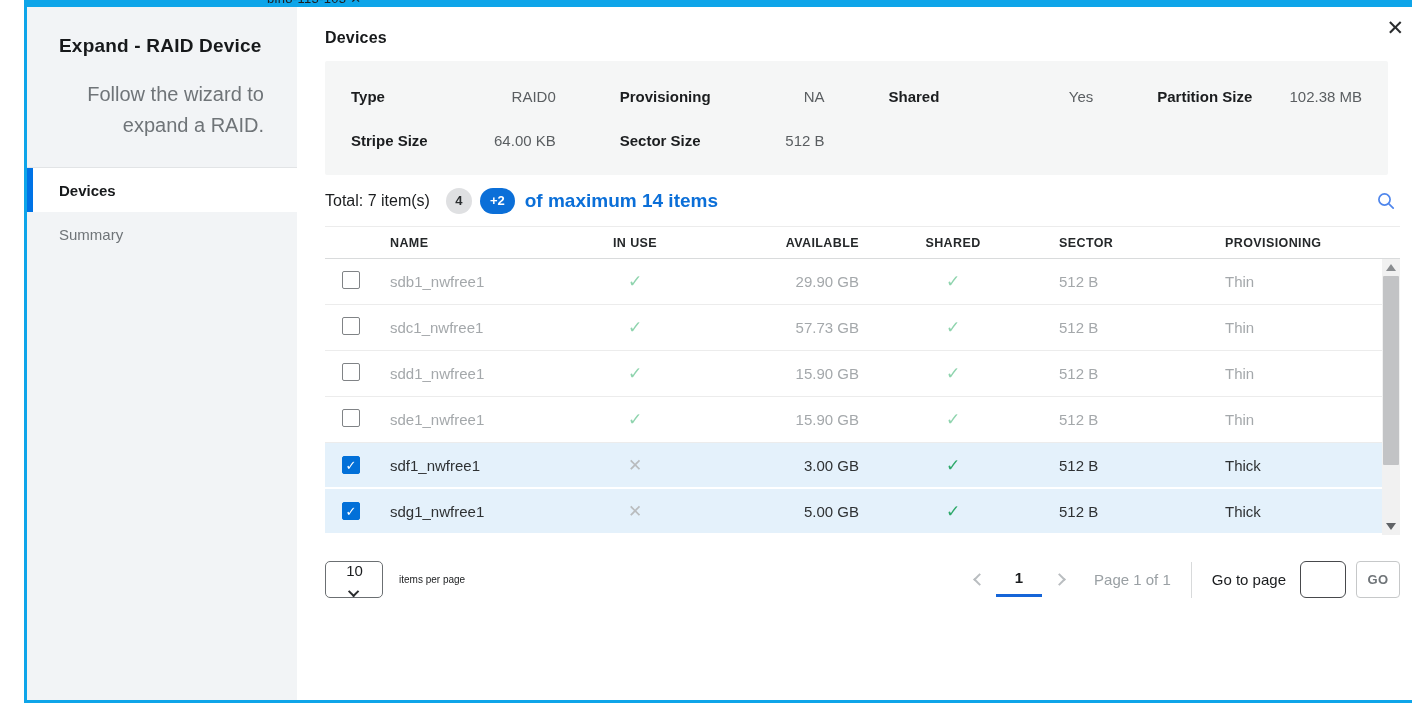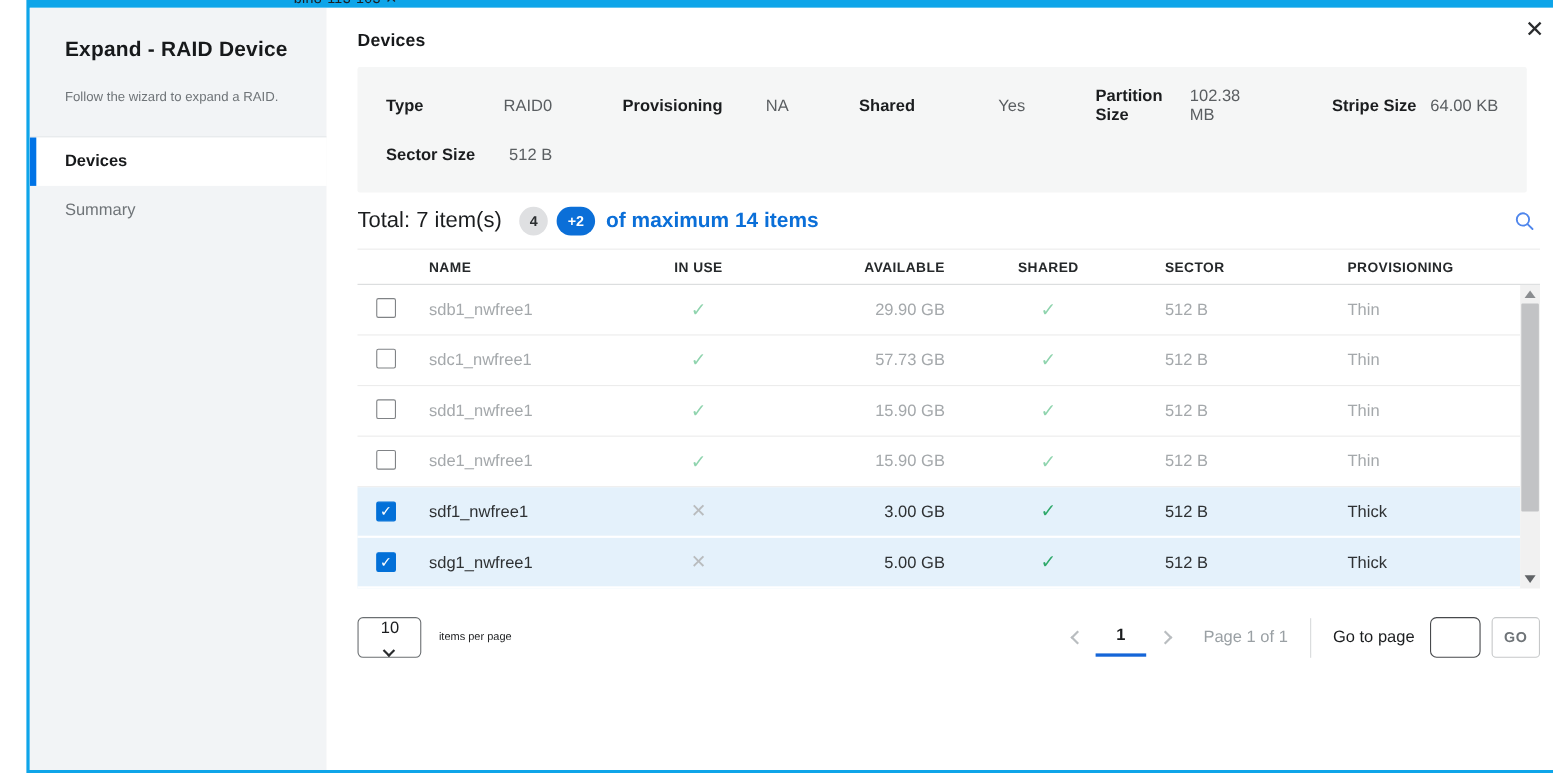--- a/index.html
+++ b/index.html
@@ -11,42 +11,42 @@
   .bg-tab-fragment { position:absolute; top:0; left:243px; height:7px;
     overflow:hidden; color:#1e2022; font-size:13px; }
   .bg-tab-fragment .frag-inner { display:block; margin-top:-9px; letter-spacing:.3px; }
 
   .modal { width:100%; height:100%; background:#fff; display:flex; overflow:hidden; }
 
   
   .sidebar { width:270px; flex:0 0 270px; background:#f2f4f6; display:flex; flex-direction:column; }
   .sidebar-head { padding:28px 30px 26px 32px; }
   .wizard-title { font-size:19px; font-weight:bold; color:#17191b; letter-spacing:.2px; }
-  .wizard-desc { margin-top:22px; font-size:12px; line-height:1.55; color:#6f7478; max-width:205px; }
+  .wizard-desc { margin-top:22px; font-size:20px; line-height:1.55; color:#6f7478; max-width:205px;text-align:right; }
   .steps { border-top:1px solid #e2e4e6; }
   .step { height:44px; display:flex; align-items:center; padding-left:32px;
     font-size:15px; color:#6f7478; cursor:default; }
   .step.active { background:#fff; color:#17191b; font-weight:bold;
     border-left:6px solid #0073e6; padding-left:26px; }
 
   
   .main { flex:1; position:relative; background:#fff; display:flex; flex-direction:column;
     padding:22px 30px 0 28px; }
   .close-btn { position:absolute; top:10px; right:26px; font-size:21px; color:#2a2c2e;
     background:none; border:none; cursor:pointer; line-height:1; }
   .panel-heading { font-size:16px; font-weight:bold; color:#17191b; letter-spacing:.2px; }
 
   .info-grid { margin-top:14px; margin-right:12px; background:#f5f6f6; border-radius:2px;
-    padding:13px 26px; display:grid; grid-template-columns:1fr 1fr 1fr 1fr 1fr; column-gap:64px; }
+    padding:13px 26px; display:grid; grid-template-columns:1fr 1fr 1fr 1fr; column-gap:64px; }
   .info-cell { display:flex; justify-content:space-between; align-items:center; height:44px; }
   .info-label { font-size:15px; font-weight:bold; color:#1b1d1f; }
   .info-value { font-size:15px; color:#5a5e61; }
 
   .total-bar { display:flex; align-items:center; height:52px; border-bottom:1px solid #ececec; }
-  .total-label { font-size:20px; color:#1b1d1f; }
+  .total-label { font-size:16px; color:#1b1d1f; }
   .badge-count { margin-left:16px; width:26px; height:26px; border-radius:50%;
     background:#dfe0e2; color:#2b2e30; font-size:13px; font-weight:bold;
     display:flex; align-items:center; justify-content:center; }
   .badge-plus { margin-left:8px; height:26px; padding:0 10px; border-radius:13px;
     background:#0b6fd8; color:#fff; font-size:13px; font-weight:bold;
     display:flex; align-items:center; justify-content:center; }
   .max-label { margin-left:10px; font-size:19px; font-weight:bold; color:#0b6fd8; }
   .search-btn { margin-left:auto; background:none; border:none; cursor:pointer;
     display:flex; align-items:center; padding:4px; }
 

